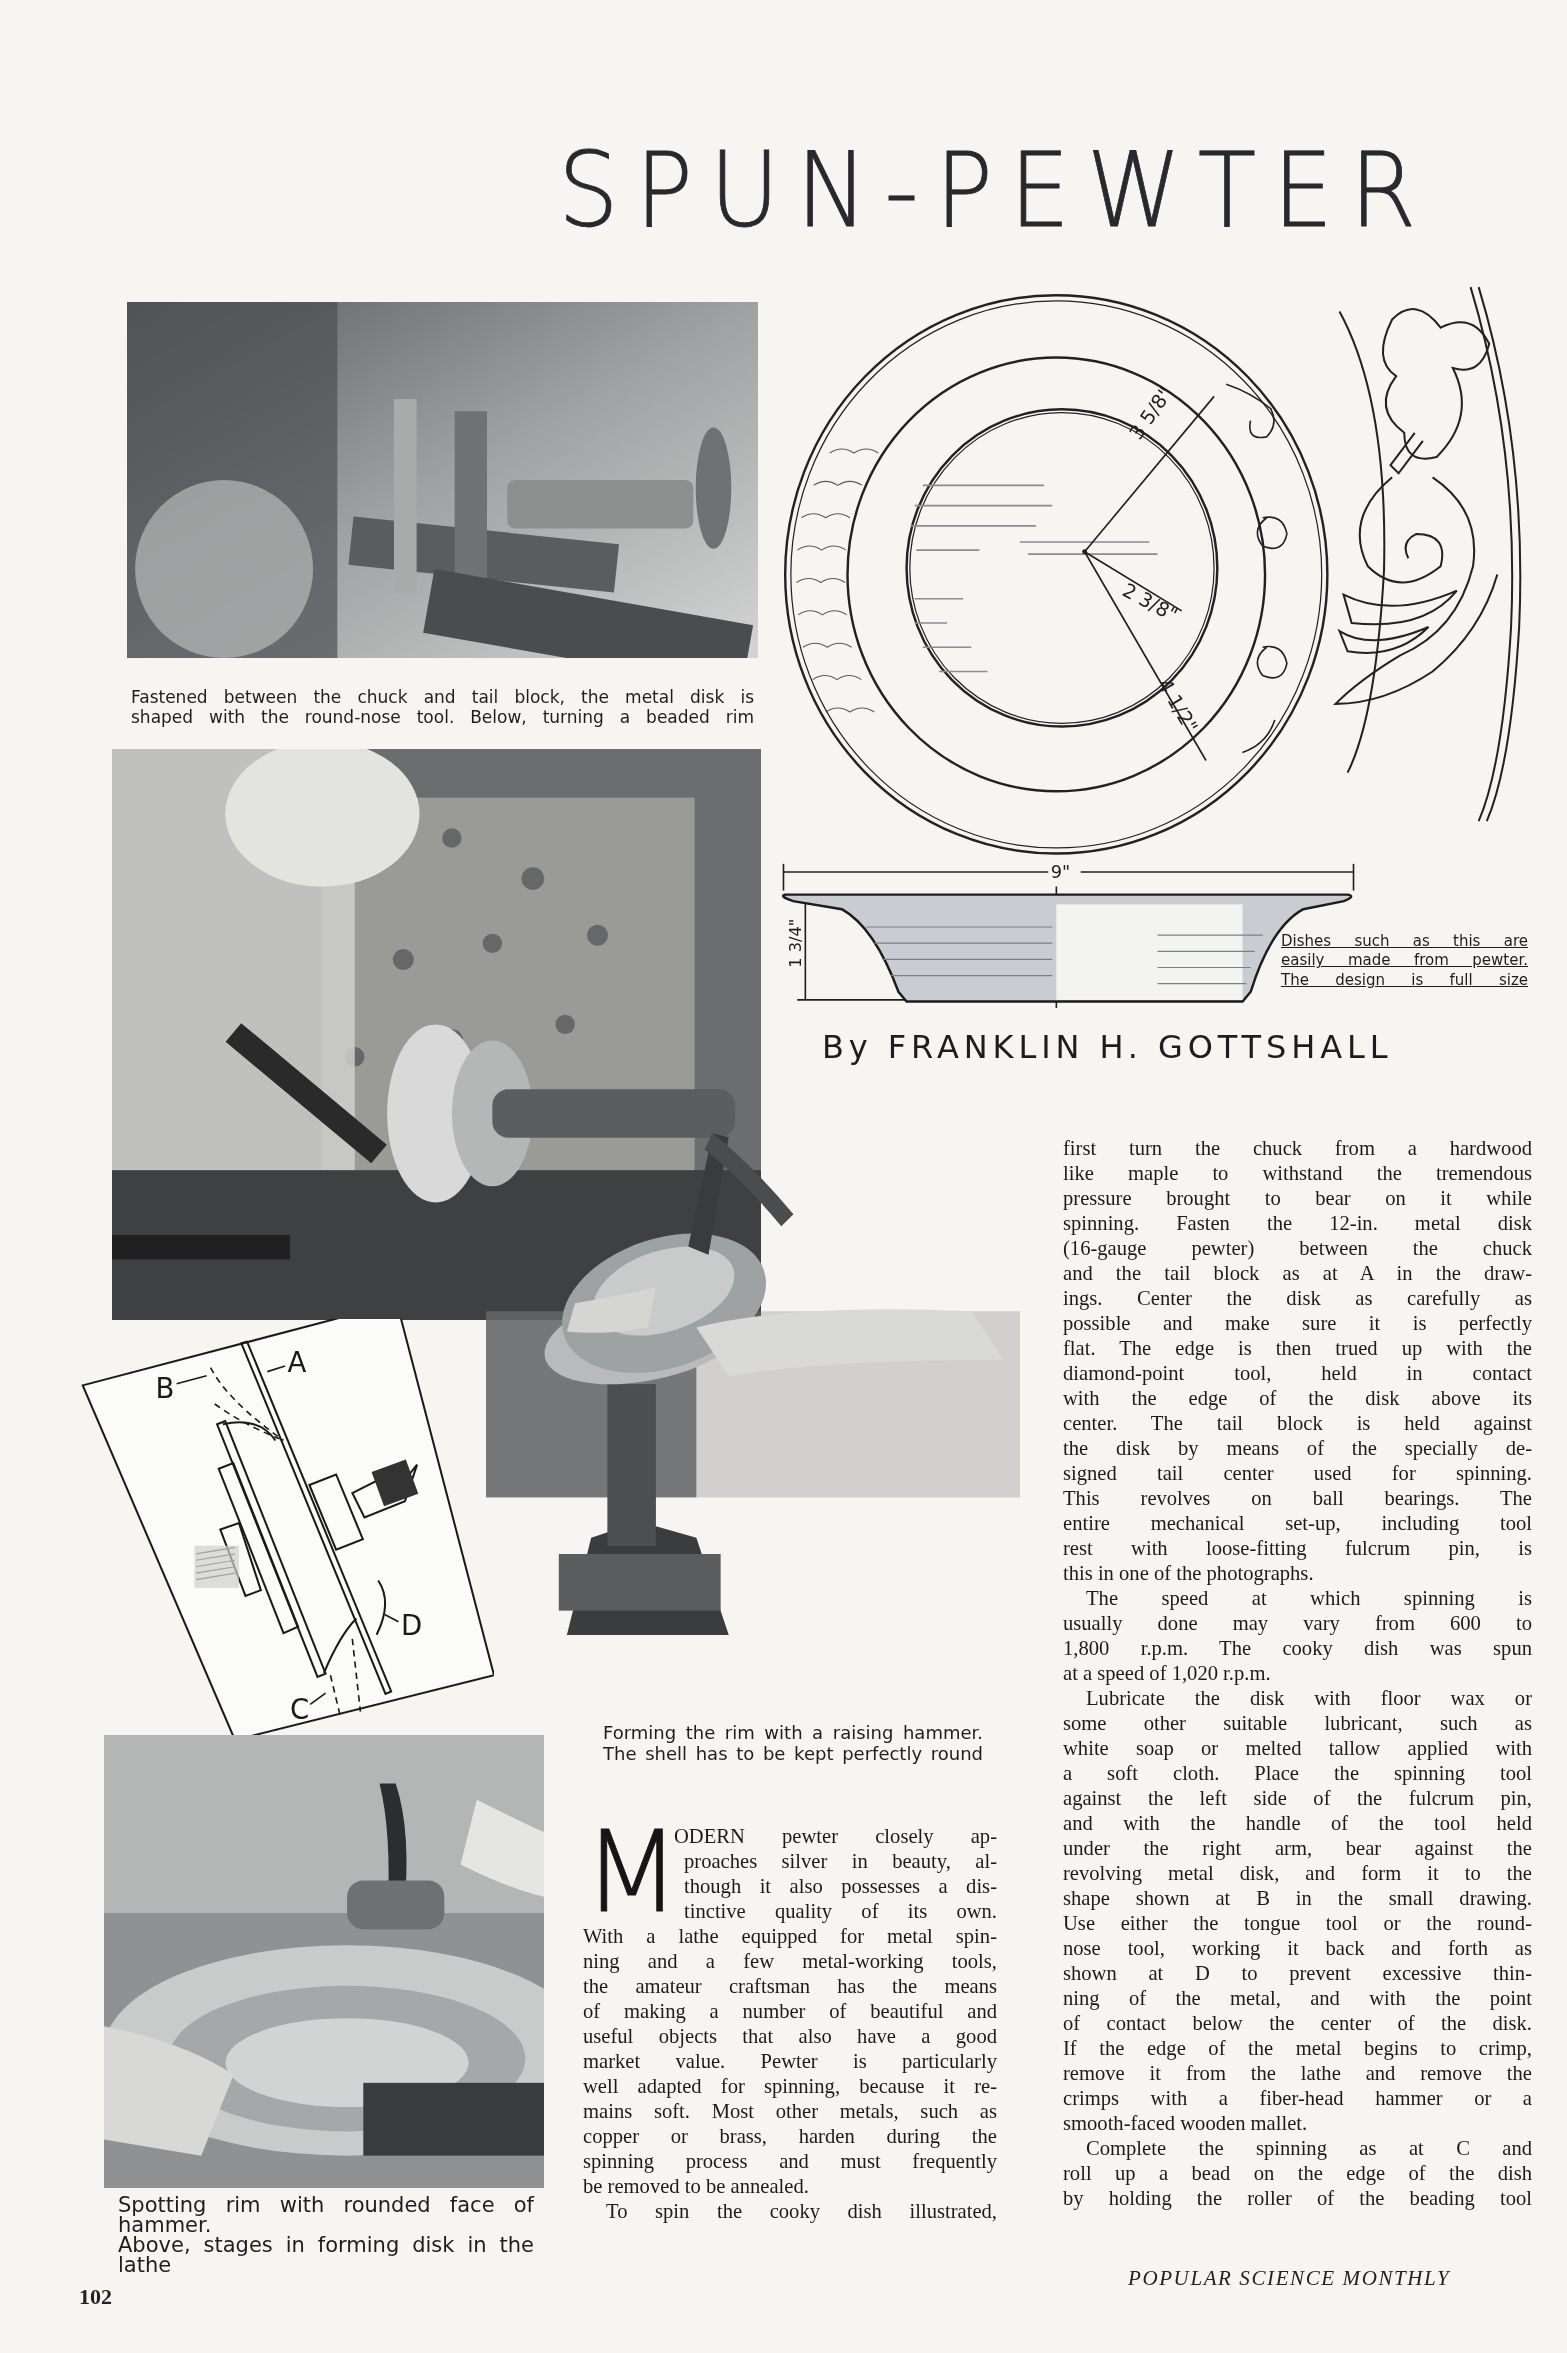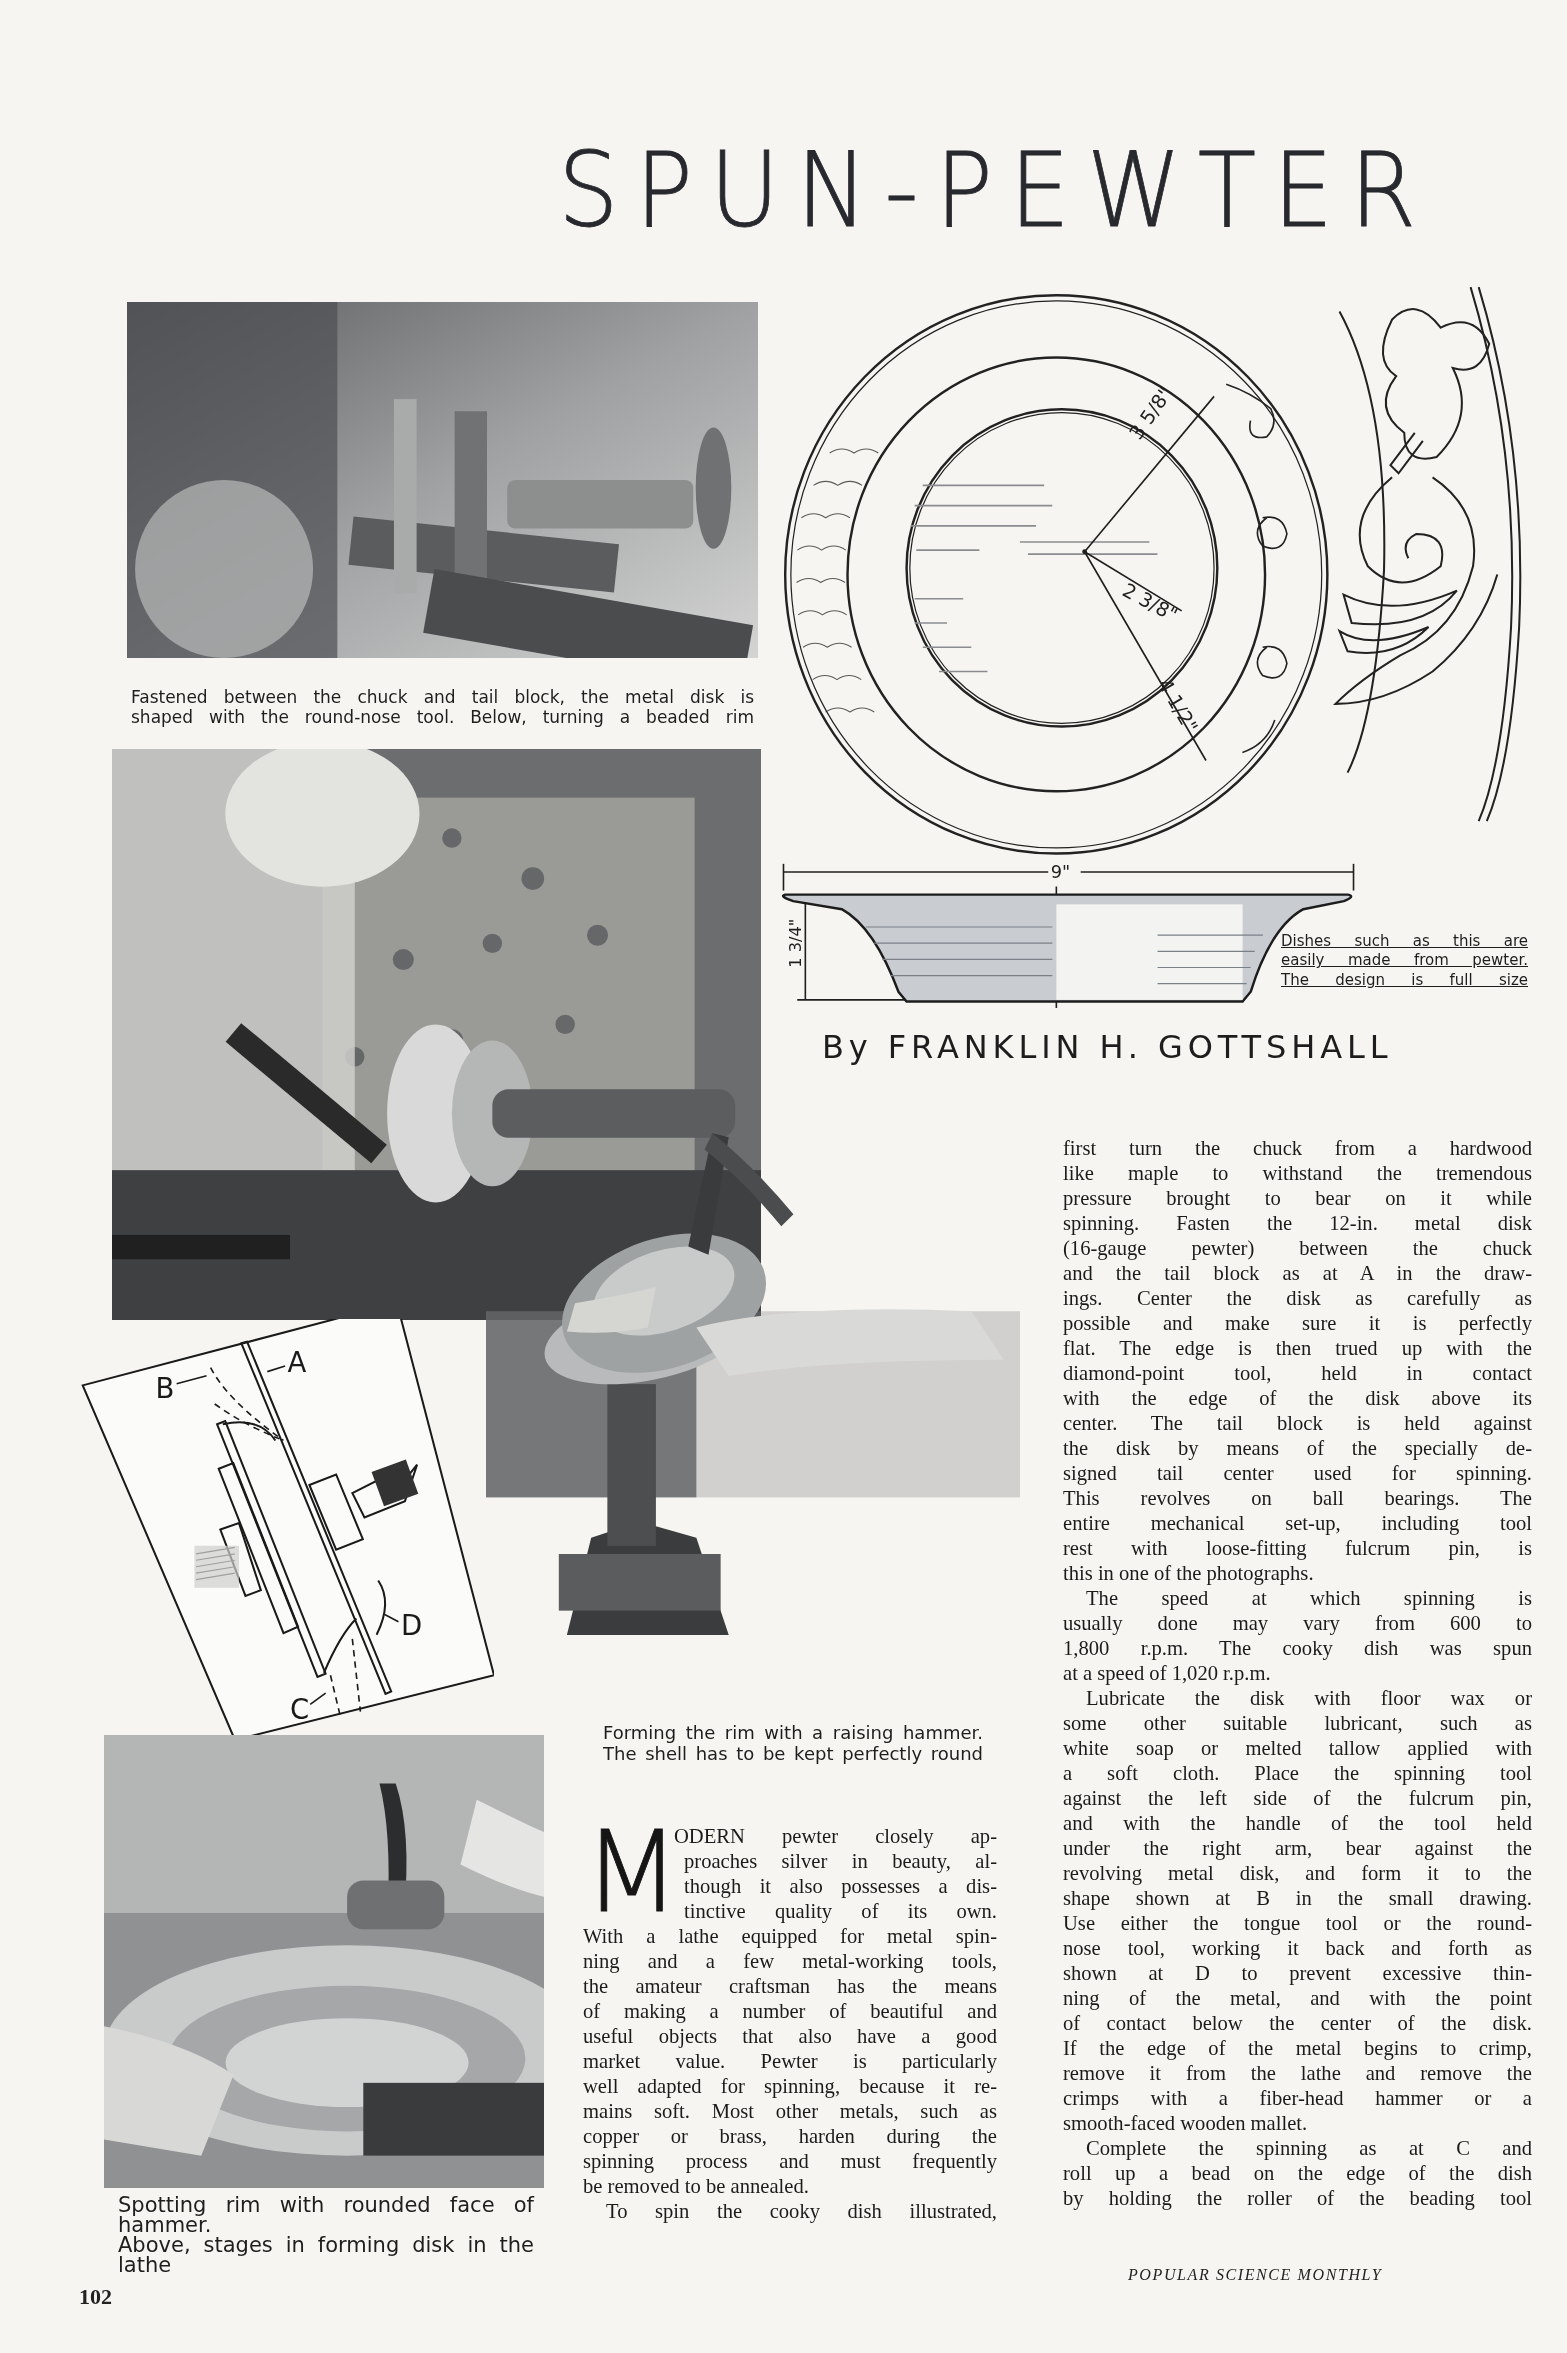--- a/index.html
+++ b/index.html
@@ -79,21 +79,21 @@
   .folio {
     font-family: "Liberation Serif", serif;
     font-weight: bold;
     font-size: 22px;
     color: #222;
     margin-top: 18px;
   }
   .running {
     font-family: "Liberation Serif", serif;
     font-style: italic;
-    font-size: 16px;
+    font-size: 21px;
     letter-spacing: 1.6px;
     color: #222;
   }
 </style>
 </head>
 <body>
 
 <div class="abs title">SPUN-PEWTER</div>
 
 <div class="abs photo" style="left:127px; top:302px; width:631px; height:356px;">

